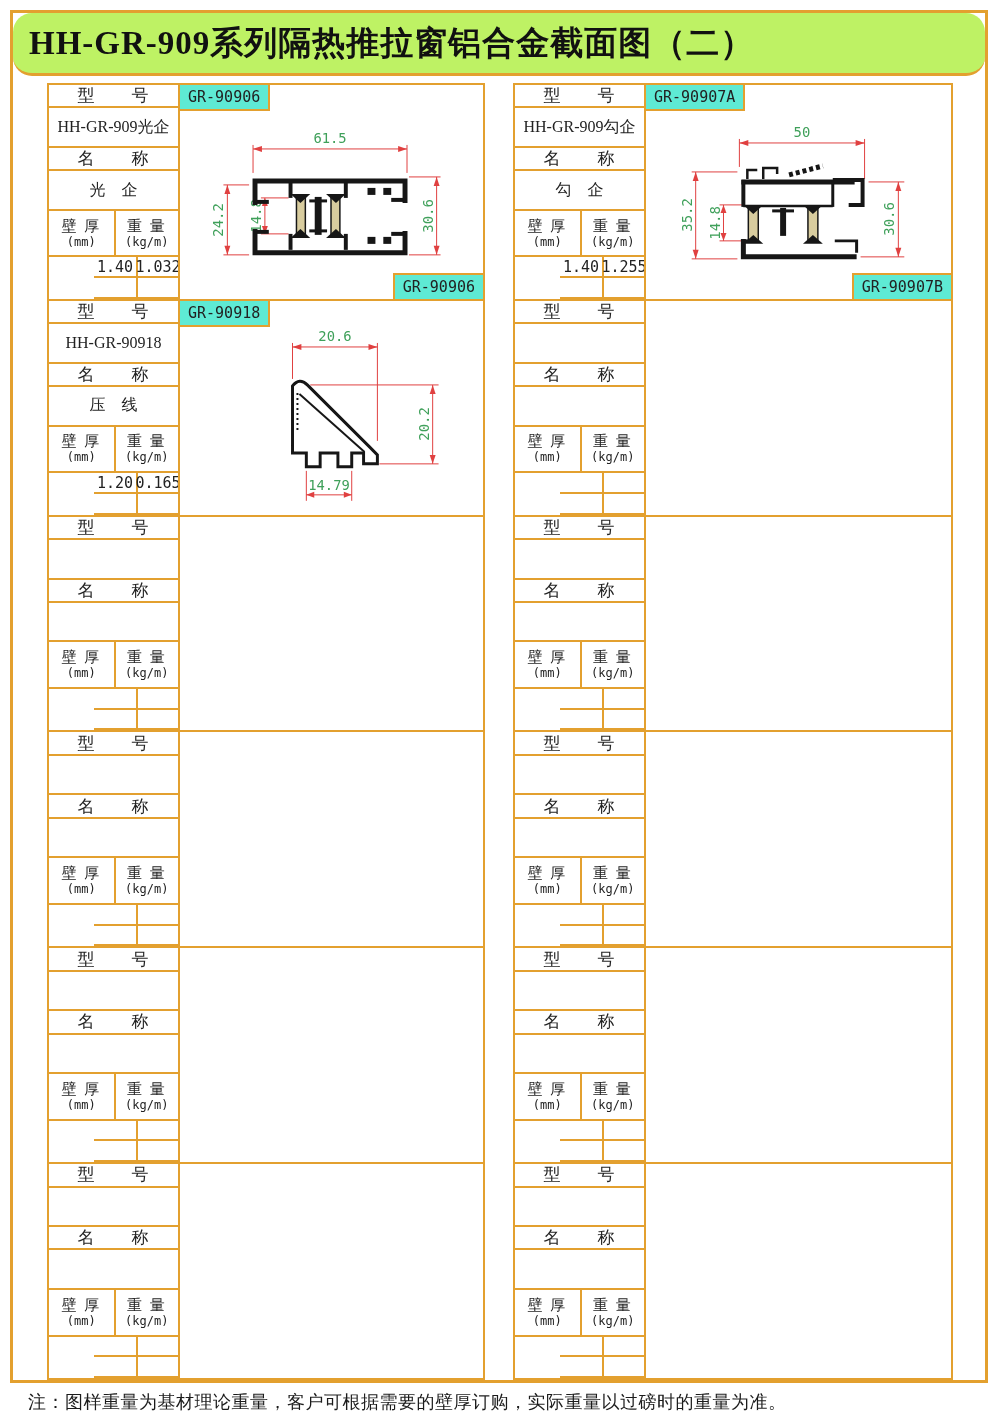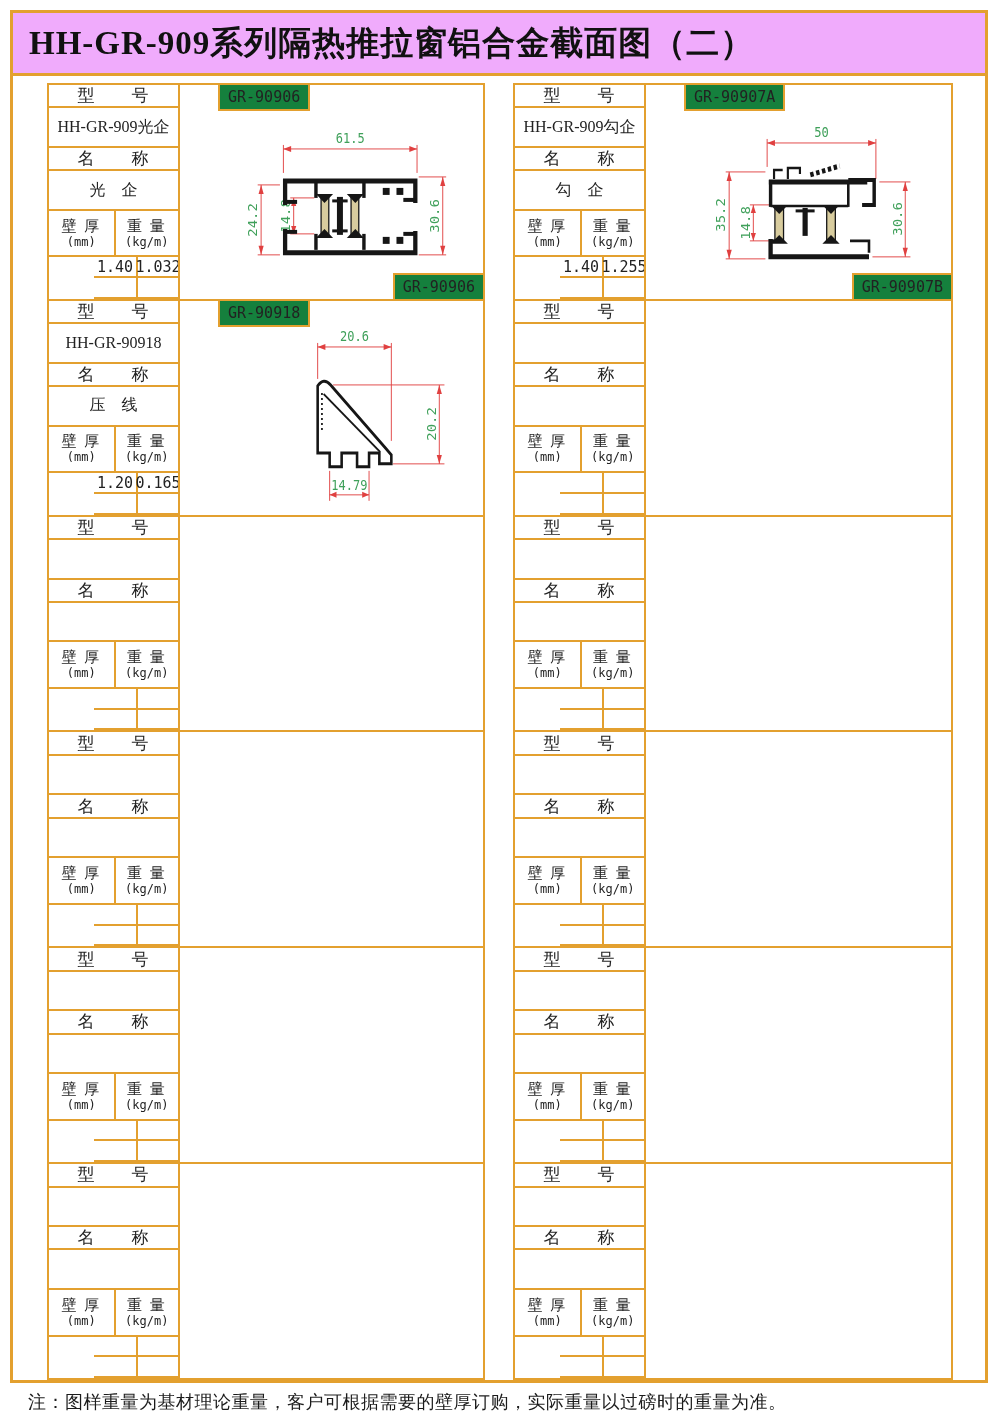--- a/index.html
+++ b/index.html
@@ -6,51 +6,51 @@
   body{
     width:1000px;height:1415px;position:relative;background:#ffffff;
     font-family:"Liberation Serif","DejaVu Serif",serif;color:#1b1b1b;
     -webkit-font-smoothing:antialiased;
   }
   .outer-frame{
     position:absolute;left:10px;top:10px;width:978px;height:1373px;
     border:3px solid #E3A02F;box-sizing:border-box;background:transparent;
   }
   .title-bar{
-    height:60px;background:#f0abfc;border-bottom:3px solid #E3A02F;
+    height:60px;background:#bef264;border-bottom:3px solid #E3A02F;
     font-size:33px;font-weight:bold;line-height:60px;padding-left:16px;
-    letter-spacing:1px;color:#111;white-space:nowrap;overflow:hidden;
+    letter-spacing:1px;color:#111;white-space:nowrap;overflow:hidden;border-radius:19px;
   }
   .half{
     position:absolute;top:83px;height:1297px;border:2px solid #E3A02F;
     box-sizing:border-box;display:flex;flex-direction:column;background:#fff;
   }
   .half.left{left:47px;width:438px;}
   .half.right{left:513px;width:440px;}
-  .section{flex:1 1 0;display:flex;border-bottom:2px solid #E3A02F;min-height:0;gap:40px;}
+  .section{flex:1 1 0;display:flex;border-bottom:2px solid #E3A02F;min-height:0;}
   .section:last-child{border-bottom:none;}
   .label-col{width:131px;border-right:2px solid #E3A02F;display:flex;flex-direction:column;box-sizing:border-box;}
   .row{border-bottom:2px solid #E3A02F;box-sizing:border-box;display:flex;align-items:center;justify-content:center;overflow:hidden;}
   .row:last-child{border-bottom:none;}
   .r-h26{height:26px;}
   .r-h28{height:44px;}
   .r-units{height:52px;}
   .r-h23{height:23px;margin-left:45px;}
   .r-grow{flex:1 1 auto;}
   .hdr{font-size:17px;letter-spacing:1px;color:#222;}
   .val-cn{font-size:16px;color:#222;}
   .val-num{font-family:"DejaVu Sans Mono","Liberation Mono",monospace;font-size:15px;color:#222;}
   .split{display:flex;align-items:stretch;justify-content:flex-start;padding:0;}
   .split > div{width:50%;display:flex;flex-direction:column;align-items:center;justify-content:center;box-sizing:border-box;}
   .split > div + div{border-left:2px solid #E3A02F;}
   .unit-top{font-size:15px;letter-spacing:2px;line-height:17px;color:#222;}
   .unit-bottom{font-family:"DejaVu Sans Mono","Liberation Mono",monospace;font-size:12px;line-height:14px;color:#222;}
   .drawing-area{flex:1 1 auto;position:relative;min-width:0;}
   .model-box{
-    position:absolute;border:2px solid #E3A02F;background:#15803d;
+    position:absolute;border:2px solid #E3A02F;background:#5eead4;
     font-family:"DejaVu Sans Mono","Liberation Mono",monospace;font-size:15px;
     line-height:24px;height:24px;padding:0 8px;white-space:nowrap;z-index:2;color:#222;
   }
   .model-box.top{left:-2px;top:-2px;}
   .model-box.bottom{right:-2px;bottom:-2px;}
   .drawing-slot{position:absolute;left:0;top:0;right:0;bottom:0;}
   .drawing-slot svg{width:100%;height:100%;display:block;}
   .note{
     position:absolute;left:28px;top:1390px;font-size:18px;color:#1b1b1b;letter-spacing:0.5px;
   }

